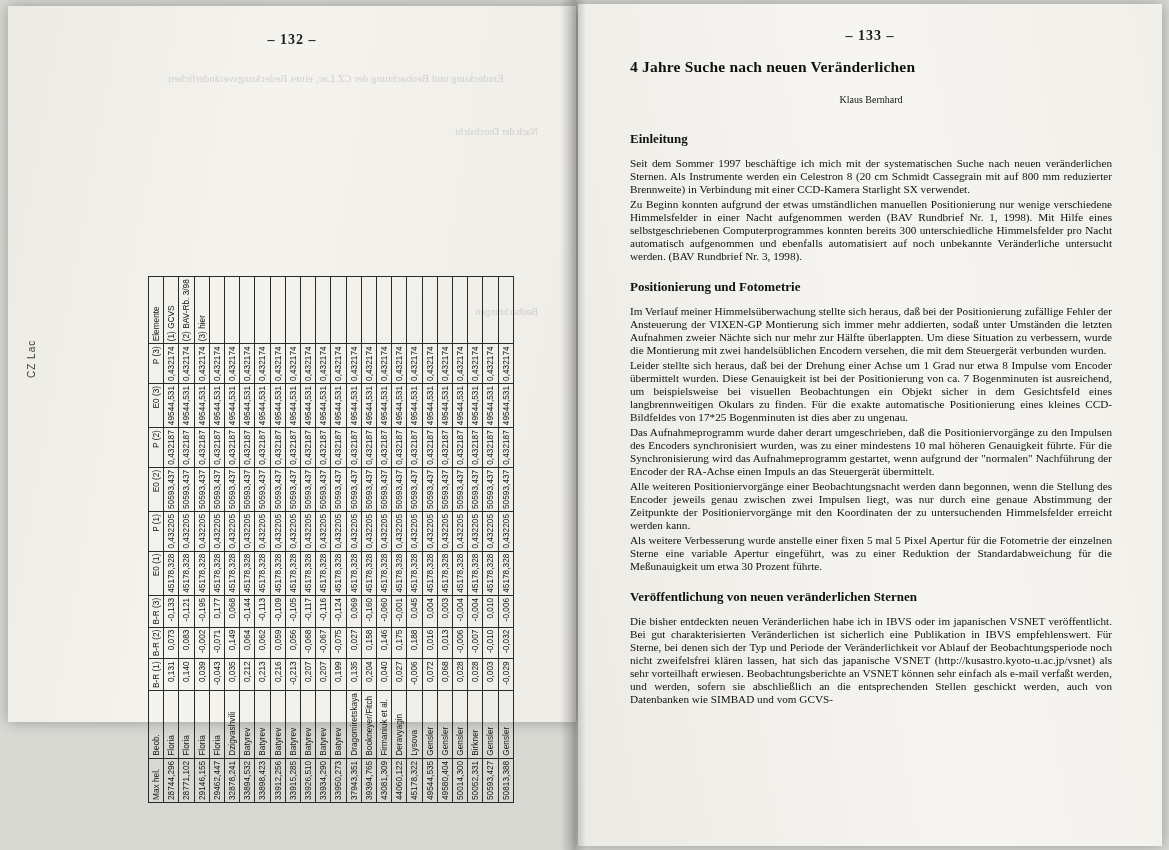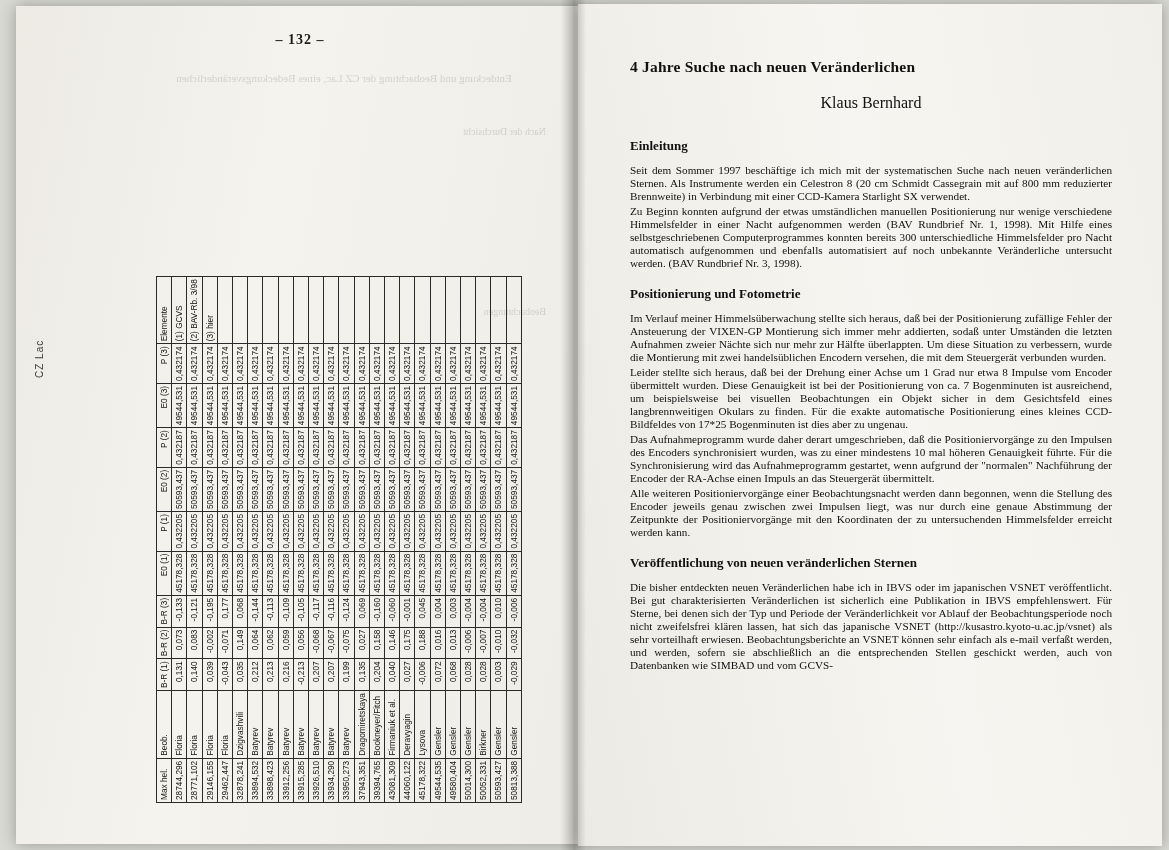--- a/index.html
+++ b/index.html
@@ -10,21 +10,21 @@
     overflow:hidden;
     position:relative;
   }
   
   .page{
     position:absolute;
     background:#f2f1ec;
     box-shadow:0 0 14px rgba(0,0,0,0.30);
   }
   #page-left{
-    left:16px;top:6px;width:568px;height:838px;
+    left:8px;top:6px;width:568px;height:716px;
     background:linear-gradient(100deg,#eceae3 0%,#f4f3ee 40%,#eeece6 100%);
   }
   #page-right{
     left:578px;top:4px;width:584px;height:842px;
     background:linear-gradient(260deg,#f1efe9 0%,#f6f5f1 45%,#eceae4 100%);
   }
   .gutter{
     position:absolute;left:560px;top:0;width:26px;height:850px;
     background:linear-gradient(90deg,rgba(0,0,0,0.00) 0%,rgba(0,0,0,0.16) 45%,rgba(0,0,0,0.22) 55%,rgba(0,0,0,0.00) 100%);
     pointer-events:none;
@@ -90,21 +90,21 @@
   
   #article{
     position:absolute;left:52px;top:54px;width:482px;
     color:#111;
   }
   #article h1{
     font-size:15.5px;font-weight:bold;margin:0 0 18px 0;
     letter-spacing:0.2px;
   }
   #article .author{
-    text-align:center;font-size:16px;margin:0 0 26px 0;
+    text-align:center;font-size:10px;margin:0 0 26px 0;
   }
   #article h2{
     font-size:13px;font-weight:bold;margin:1px 0 10px 0;
   }
   #article p{
     font-size:11.2px;line-height:13px;text-align:justify;
     margin:0 0 2px 0;
     hyphens:auto;
   }
   #article .sec{margin-bottom:16px;}
@@ -462,36 +462,38 @@
             <td>49544,531</td>
             <td>0,432174</td>
             <td class="txt blank"></td>
           </tr>
         </tbody>
     </table>
   </div>
 </div>
 
 <div class="page" id="page-right">
+  <div class="pagenum" id="pagenum-right">– 133 –</div>
 
   <div id="article">
     <h1>4 Jahre Suche nach neuen Veränderlichen</h1>
     <div class="author">Klaus Bernhard</div>
     <div id="sections">
         <div class="sec">
           <h2>Einleitung</h2>
           <p>Seit dem Sommer 1997 beschäftige ich mich mit der systematischen Suche nach neuen veränderlichen Sternen. Als Instrumente werden ein Celestron 8 (20 cm Schmidt Cassegrain mit auf 800 mm reduzierter Brennweite) in Verbindung mit einer CCD-Kamera Starlight SX verwendet.</p>
           <p>Zu Beginn konnten aufgrund der etwas umständlichen manuellen Positionierung nur wenige verschiedene Himmelsfelder in einer Nacht aufgenommen werden (BAV Rundbrief Nr. 1, 1998). Mit Hilfe eines selbstgeschriebenen Computerprogrammes konnten bereits 300 unterschiedliche Himmelsfelder pro Nacht automatisch aufgenommen und ebenfalls automatisiert auf noch unbekannte Veränderliche untersucht werden. (BAV Rundbrief Nr. 3, 1998).</p>
         </div>
         <div class="sec">
           <h2 class="gapbefore">Positionierung und Fotometrie</h2>
           <p>Im Verlauf meiner Himmelsüberwachung stellte sich heraus, daß bei der Positionierung zufällige Fehler der Ansteuerung der VIXEN-GP Montierung sich immer mehr addierten, sodaß unter Umständen die letzten Aufnahmen zweier Nächte sich nur mehr zur Hälfte überlappten. Um diese Situation zu verbessern, wurde die Montierung mit zwei handelsüblichen Encodern versehen, die mit dem Steuergerät verbunden wurden.</p>
           <p>Leider stellte sich heraus, daß bei der Drehung einer Achse um 1 Grad nur etwa 8 Impulse vom Encoder übermittelt wurden. Diese Genauigkeit ist bei der Positionierung von ca. 7 Bogenminuten ist ausreichend, um beispielsweise bei visuellen Beobachtungen ein Objekt sicher in dem Gesichtsfeld eines langbrennweitigen Okulars zu finden. Für die exakte automatische Positionierung eines kleines CCD-Bildfeldes von 17*25 Bogenminuten ist dies aber zu ungenau.</p>
           <p>Das Aufnahmeprogramm wurde daher derart umgeschrieben, daß die Positioniervorgänge zu den Impulsen des Encoders synchronisiert wurden, was zu einer mindestens 10 mal höheren Genauigkeit führte. Für die Synchronisierung wird das Aufnahmeprogramm gestartet, wenn aufgrund der "normalen" Nachführung der Encoder der RA-Achse einen Impuls an das Steuergerät übermittelt.</p>
           <p>Alle weiteren Positioniervorgänge einer Beobachtungsnacht werden dann begonnen, wenn die Stellung des Encoder jeweils genau zwischen zwei Impulsen liegt, was nur durch eine genaue Abstimmung der Zeitpunkte der Positioniervorgänge mit den Koordinaten der zu untersuchenden Himmelsfelder erreicht werden kann.</p>
+          <p>Als weitere Verbesserung wurde anstelle einer fixen 5 mal 5 Pixel Apertur für die Fotometrie der einzelnen Sterne eine variable Apertur eingeführt, was zu einer Reduktion der Standardabweichung für die Meßunauigkeit um etwa 30 Prozent führte.</p>
         </div>
         <div class="sec">
           <h2 class="gapbefore">Veröffentlichung von neuen veränderlichen Sternen</h2>
           <p>Die bisher entdeckten neuen Veränderlichen habe ich in IBVS oder im japanischen VSNET veröffentlicht. Bei gut charakterisierten Veränderlichen ist sicherlich eine Publikation in IBVS empfehlenswert. Für Sterne, bei denen sich der Typ und Periode der Veränderlichkeit vor Ablauf der Beobachtungsperiode noch nicht zweifelsfrei klären lassen, hat sich das japanische VSNET (http://kusastro.kyoto-u.ac.jp/vsnet) als sehr vorteilhaft erwiesen. Beobachtungsberichte an VSNET können sehr einfach als e-mail verfaßt werden, und werden, sofern sie abschließlich an die entsprechenden Stellen geschickt werden, auch von Datenbanken wie SIMBAD und vom GCVS-</p>
         </div>
       </div>
   </div>
 </div>
 
 <div class="gutter"></div>

